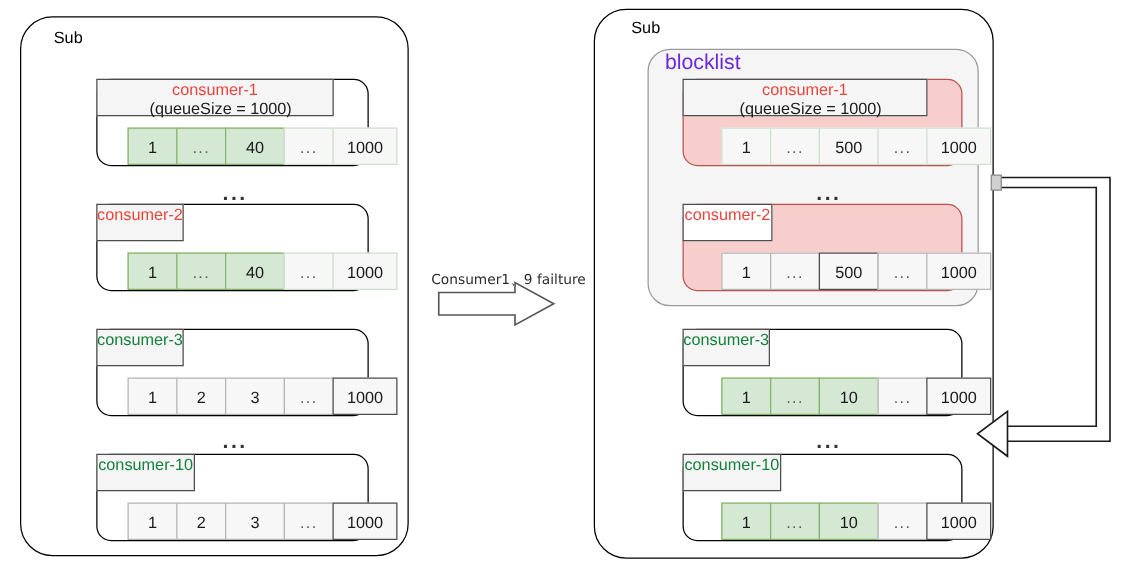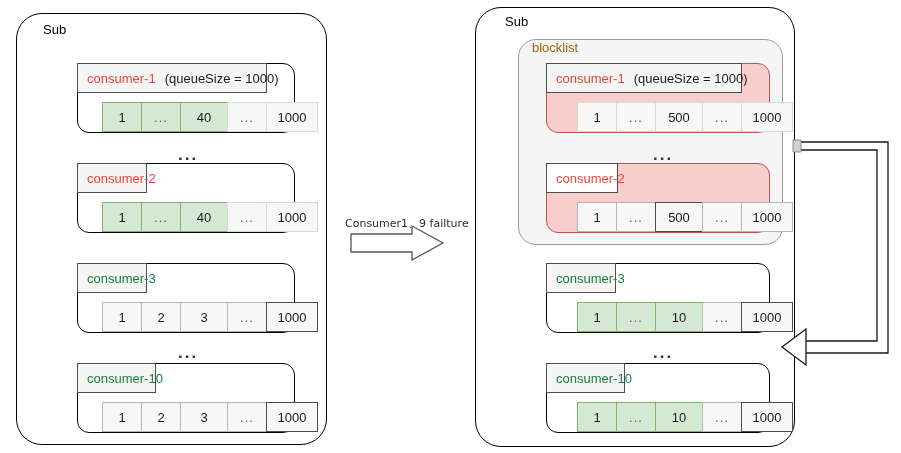--- a/index.html
+++ b/index.html
@@ -30,22 +30,22 @@
   
   .blocklist-box{
     position:absolute;
     border:1.2px solid #9a9a9a;
     border-radius:18px;
     background:#f5f5f5;
     box-sizing:border-box;
   }
   .blocklist-label{
     position:absolute;
-    font-size:13px;
-    color:#a16207;
+    font-size:17px;
+    color:#6d28d9;
     white-space:nowrap;
   }
 
   
   .consumer{
     position:absolute;
     box-sizing:border-box;
     border:1.2px solid #000000;
     border-radius:12px;
     background:#ffffff;
@@ -59,20 +59,21 @@
     left:-1px;top:-1px;
     box-sizing:border-box;
     height:30px;
     display:flex;align-items:center;
     padding:0 9px;
     border:1px solid #4d4d4d;
     background:#f5f5f5;
     font-size:13px;
     white-space:nowrap;
     border-radius:0;
+    flex-direction:column;
   }
   .consumer-title .cname{color:#e8453c;}
   .consumer-title .cname.plain{color:#15803d;}
   .consumer-title .qsize{color:#1a1a1a;margin-left:9px;}
 
   
   .queue{
     position:absolute;
     display:flex;
     height:30px;

